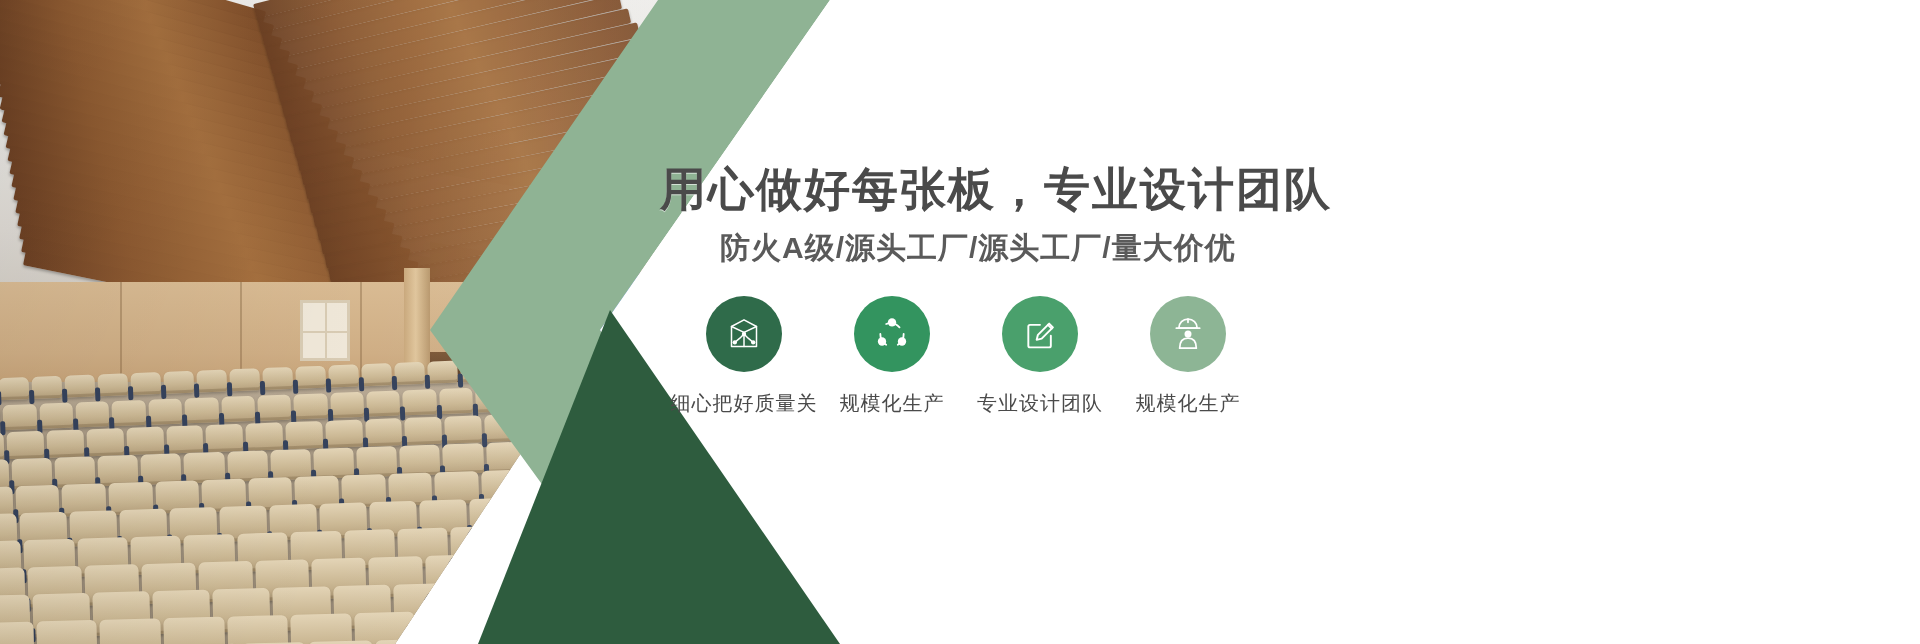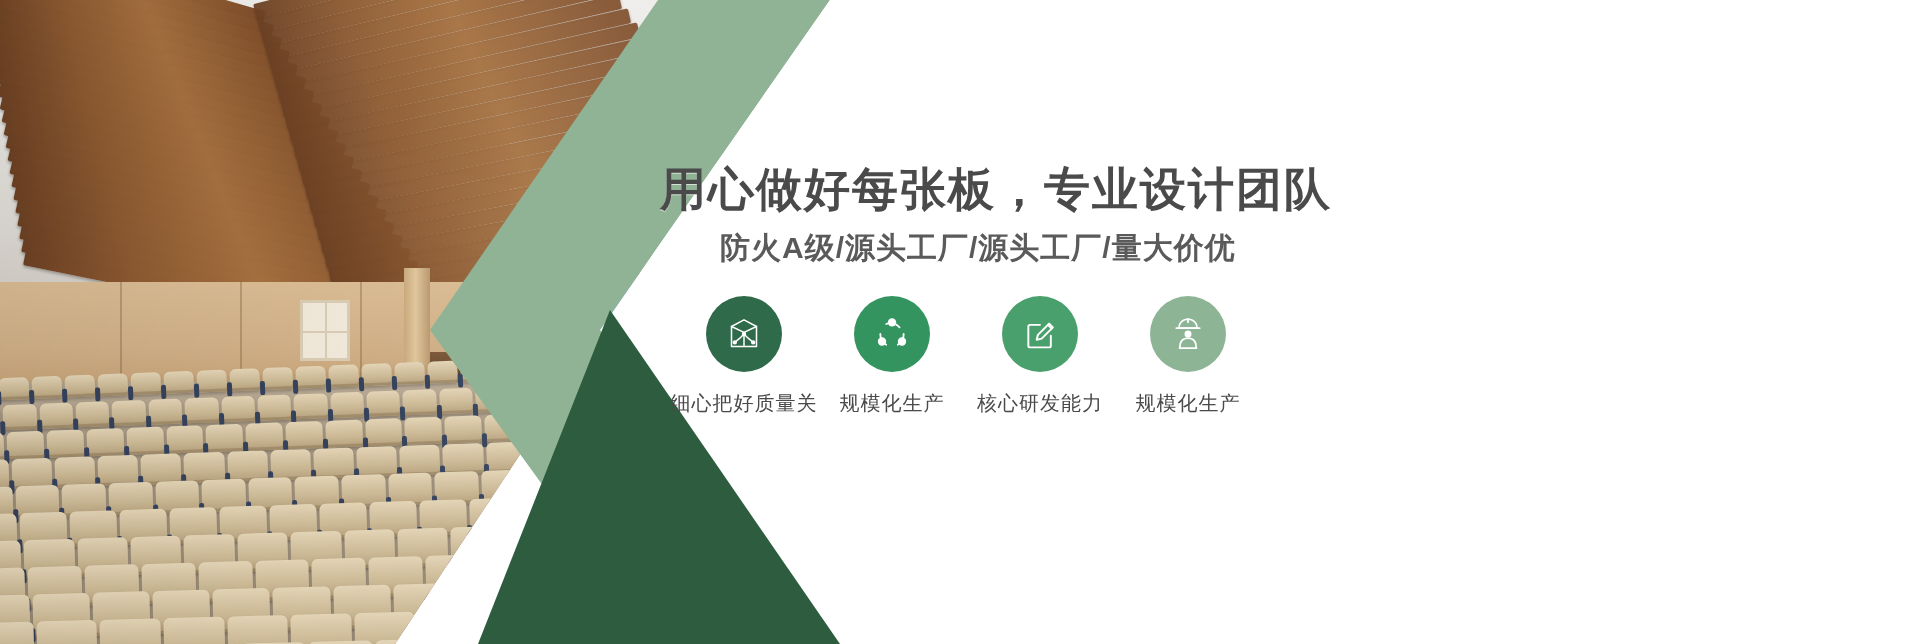--- a/index.html
+++ b/index.html
@@ -512,21 +512,21 @@
       <div class="feature">
         <div class="fcircle" style="background:#4aa06c">
           <span>
             <svg width="40" height="40" viewBox="0 0 48 48" fill="none" stroke="#ffffff" stroke-width="2.3" stroke-linecap="round" stroke-linejoin="round">
               <path d="M37 26 L37 38 A2 2 0 0 1 35 40 L12 40 A2 2 0 0 1 10 38 L10 15 A2 2 0 0 1 12 13 L24 13"></path>
               <path d="M20 31 L21.5 25 L35 11.5 L39.5 16 L26 29.5 Z"></path>
               <path d="M33.5 13 L38 17.5"></path>
             </svg>
           </span>
         </div>
-        <div class="flabel">核心研发能力</div>
+        <div class="flabel">专业设计团队</div>
       </div>
 
       <div class="feature">
         <div class="fcircle" style="background:#8db595">
           <span>
             <svg width="40" height="40" viewBox="0 0 48 48" fill="none" stroke="#ffffff" stroke-width="2.1" stroke-linecap="round" stroke-linejoin="round">
               <path d="M13 17 A11 11 0 0 1 35 17 Z"></path>
               <path d="M10 17 L38 17"></path>
               <path d="M24 6 L24 10"></path>
               <circle cx="24" cy="24" r="4.2" fill="#ffffff" stroke="none"></circle>

